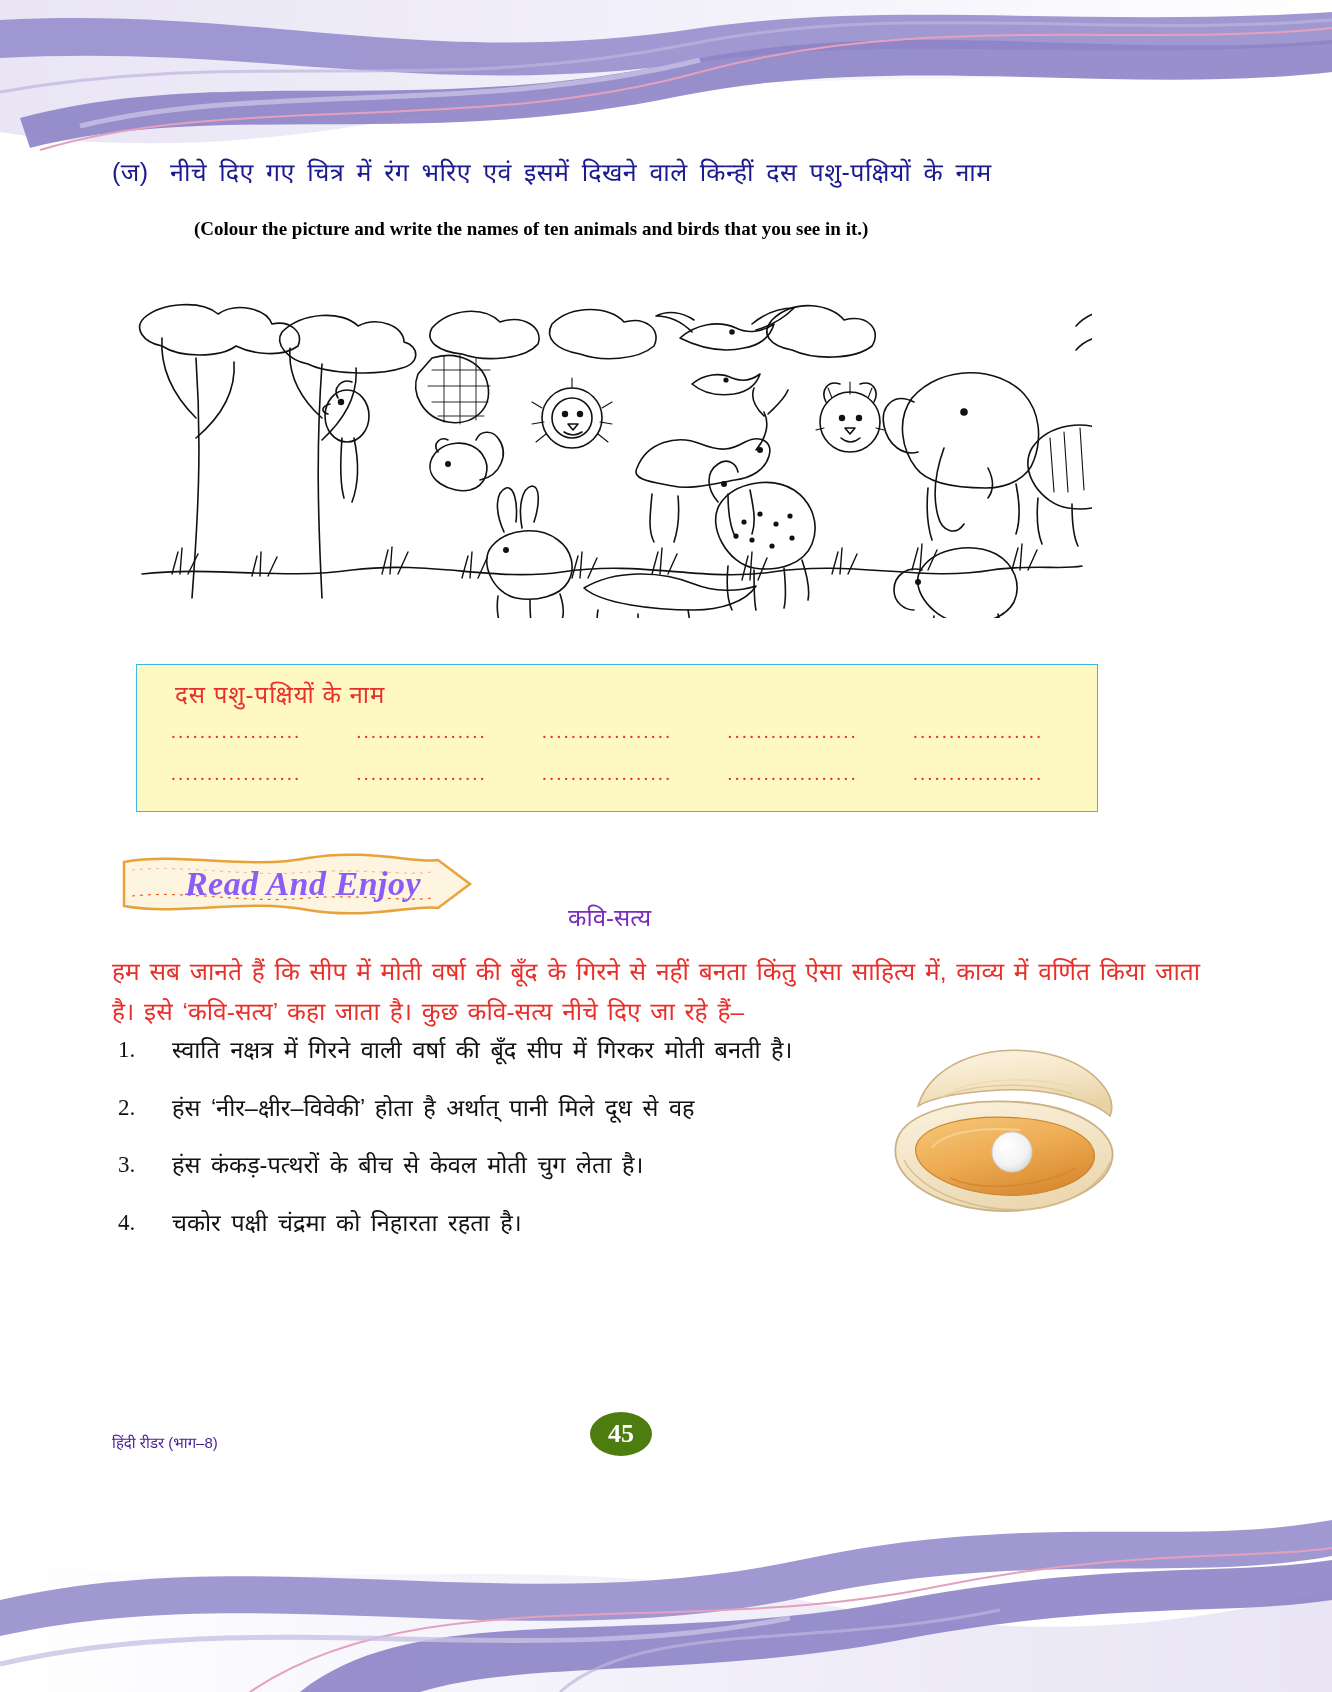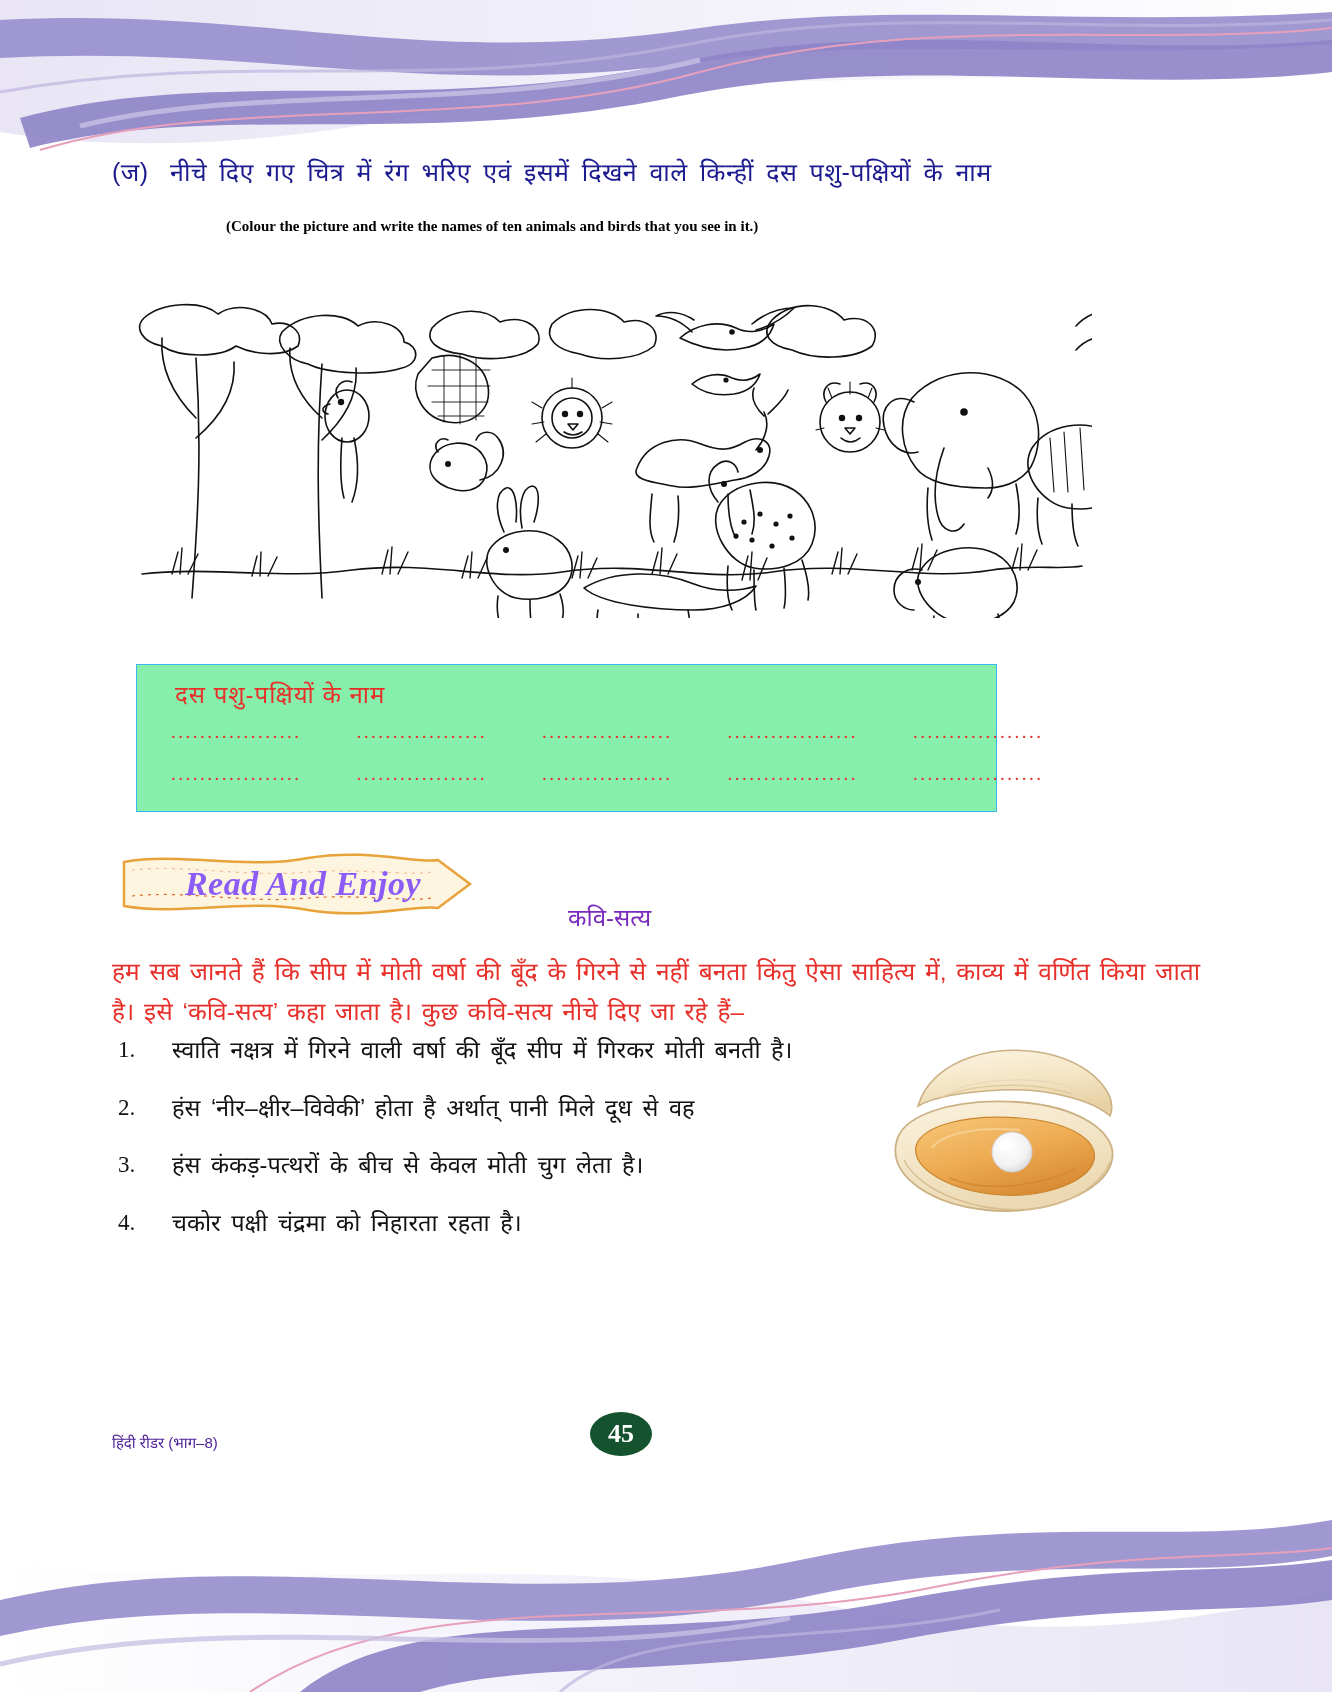--- a/index.html
+++ b/index.html
@@ -57,47 +57,47 @@
   }
   .q-cont {
     margin-left: 58px;
     font-family: "Liberation Sans", sans-serif;
     font-size: 25px;
     color: #1b1b8f;
     line-height: 1.6;
   }
   .q-english {
     margin-top: 26px;
-    margin-left: 114px;
+    margin-left: 82px;
     font-family: "Liberation Serif", serif;
     font-weight: bold;
-    font-size: 15px;
+    font-size: 19px;
     color: #000000;
   }
 
   
   .illus-wrap {
     position: absolute;
     left: 132px;
     top: 298px;
     width: 960px;
     height: 320px;
   }
   .illus-wrap svg { display: block; }
 
   
   .answer-box {
     position: absolute;
     left: 136px;
     top: 664px;
-    width: 861px;
+    width: 962px;
     height: 148px;
     border: 1.5px solid #3bb8e8;
     box-sizing: border-box;
-    background: #86efac;
+    background: #fef9c3;
   }
   .answer-title {
     position: absolute;
     left: 38px;
     top: 12px;
     font-family: "Liberation Sans", sans-serif;
     font-size: 24px;
     color: #e8302a;
     letter-spacing: 1px;
   }
@@ -212,21 +212,21 @@
     font-family: "Liberation Sans", sans-serif;
     font-size: 15px;
     color: #4c1d95;
   }
   .page-num {
     position: absolute;
     left: 590px;
     top: 1412px;
     width: 62px;
     height: 44px;
-    background: #14532d;
+    background: #4d7c0f;
     border-radius: 50%;
     display: flex;
     align-items: center;
     justify-content: center;
     color: #ffffff;
     font-family: "Liberation Serif", serif;
     font-weight: bold;
     font-size: 26px;
   }
 </style>

